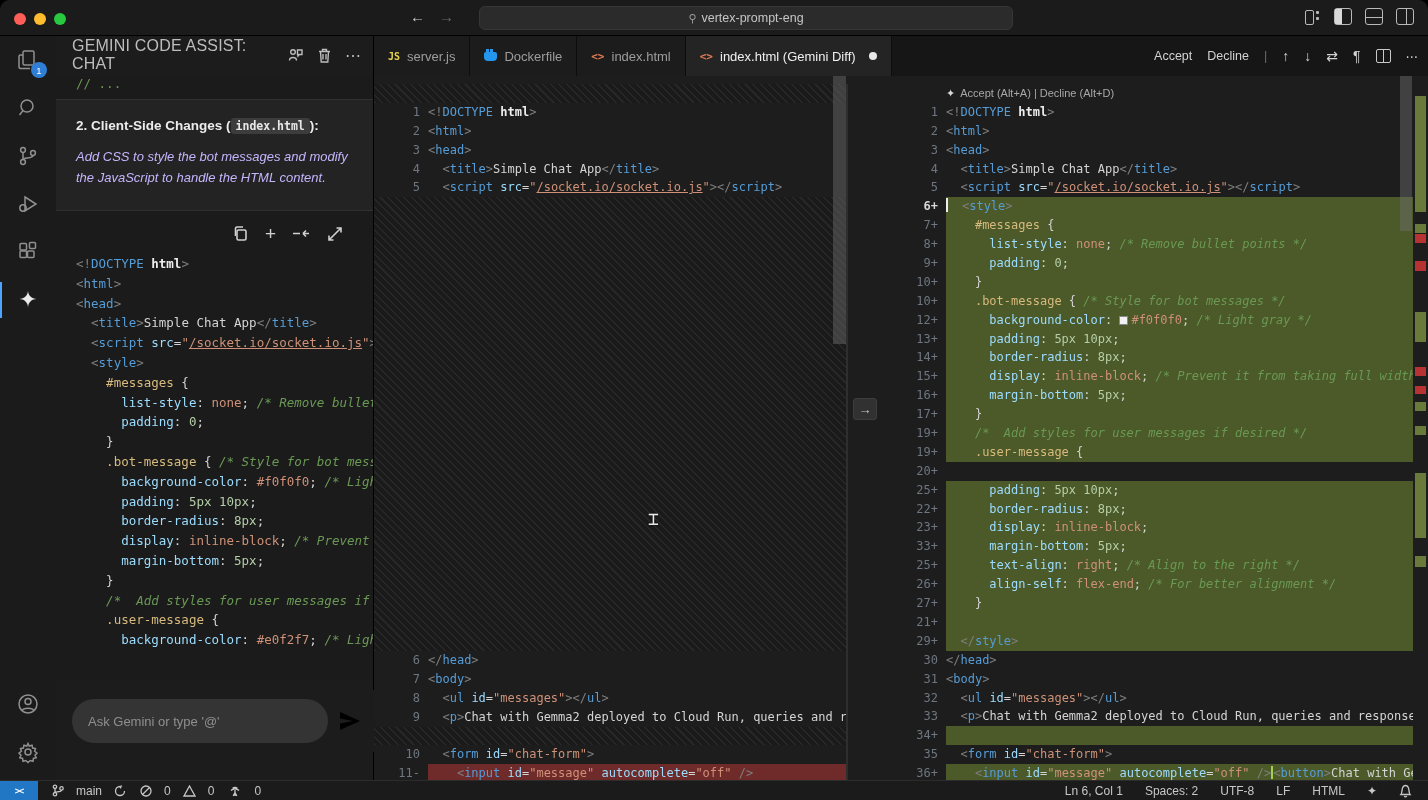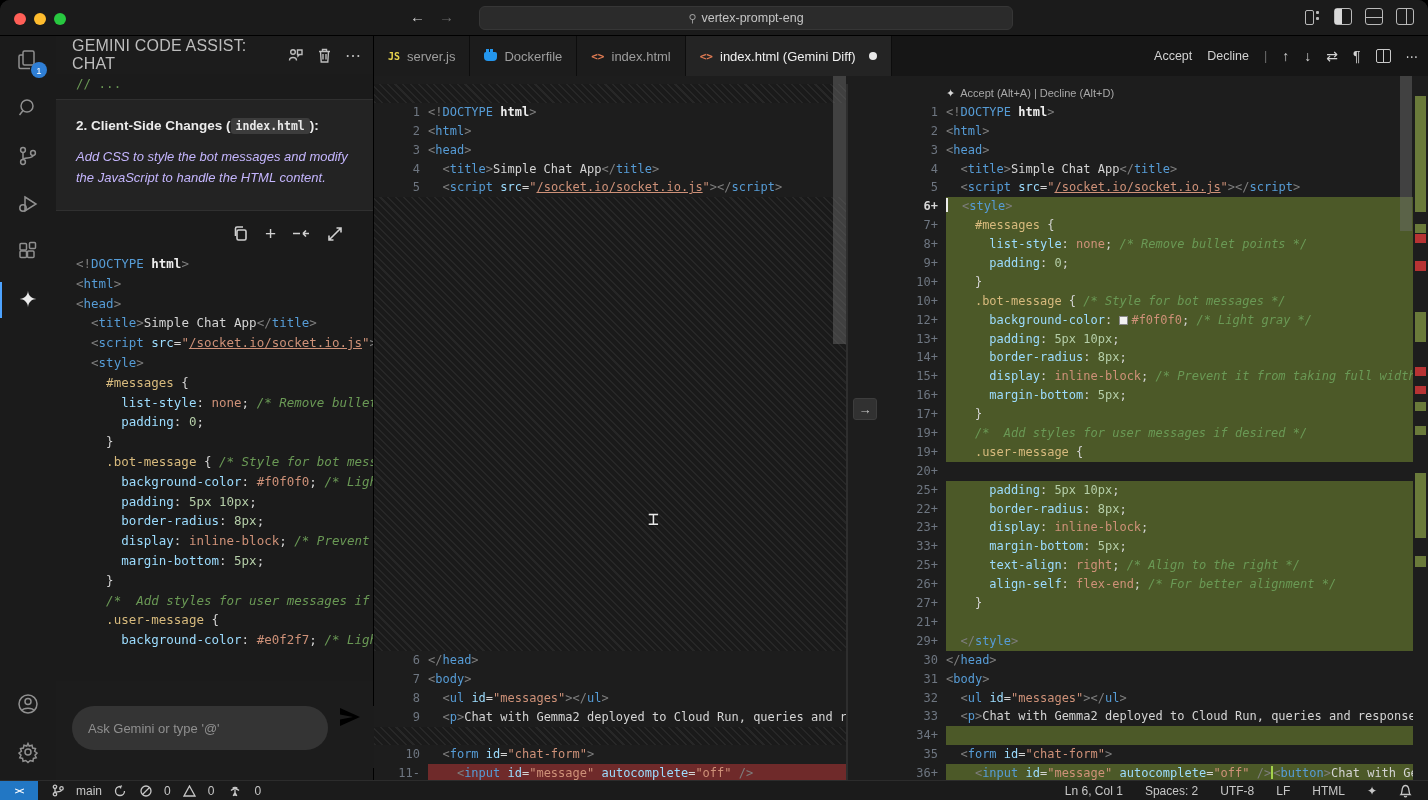--- a/index.html
+++ b/index.html
@@ -44,21 +44,21 @@
   .cp-codetail { padding:2px 0 8px 20px; font-family:"DejaVu Sans Mono",monospace; font-size:12.5px; color:#6a9955; border-bottom:1px solid #303030; background:#1b1b1b; }
   .cp-msg { background:#232323; border-bottom:1px solid #303030; padding:18px 20px 22px 20px; }
   .cp-msg h3 { font-size:13.5px; color:#ececec; margin-bottom:14px; font-weight:bold; }
   .cp-chip { font-family:"DejaVu Sans Mono",monospace; font-size:11.5px; background:#3c3c3c; border-radius:3px; padding:1px 5px; color:#e8e8e8; }
   .cp-msg p { font-size:13px; line-height:1.58; color:#c4b5fd;font-style:italic; }
   .cp-codeblock { background:#1b1b1b; padding:10px 0 0 0; height:470px; overflow:hidden; }
   .cb-toolbar { display:flex; justify-content:flex-end; gap:16px; padding:4px 30px 12px 0; color:#d0d0d0; align-items:center; }
   .cb-toolbar svg { stroke:#d0d0d0; fill:none; stroke-width:1.6; }
   .cb-plus { font-size:19px; line-height:14px; }
   .chatcode { font-family:"DejaVu Sans Mono",monospace; font-size:12.5px; line-height:19.8px; white-space:pre; overflow:hidden; padding-left:20px; color:#d4d4d4; }
-  .cp-inputwrap { position:absolute; left:0; bottom:12px; width:318px; height:62px; background:#1c1c1c; display:flex; padding:0 12px 0 16px; gap:10px; }
+  .cp-inputwrap { position:absolute; left:0; bottom:28px; width:318px; height:62px; background:#1c1c1c; display:flex; align-items:center; padding:0 12px 0 16px; gap:10px; }
   .cp-input { flex:1; height:44px; background:#343434; border:none; border-radius:22px; padding:0 16px; color:#e0e0e0; font-size:13px; outline:none; }
   .cp-input::placeholder { color:#8f8f8f; }
 
   
   .tabbar { position:absolute; left:374px; top:36px; width:1054px; height:40px; background:#161616; display:flex; }
   .tab { height:40px; display:flex; align-items:center; gap:7px; padding:0 14px; background:#1c1c1c; border-right:1px solid #0d0d0d; color:#9d9d9d; font-size:13px; }
   .tab.active { background:#242424; color:#f0f0f0; }
   .fic { font-family:"DejaVu Sans Mono",monospace; font-weight:bold; }
   .fic.js-icon { color:#e8d44d; font-size:10px; }
   .fic.html-icon { color:#e07b53; font-size:11px; }

